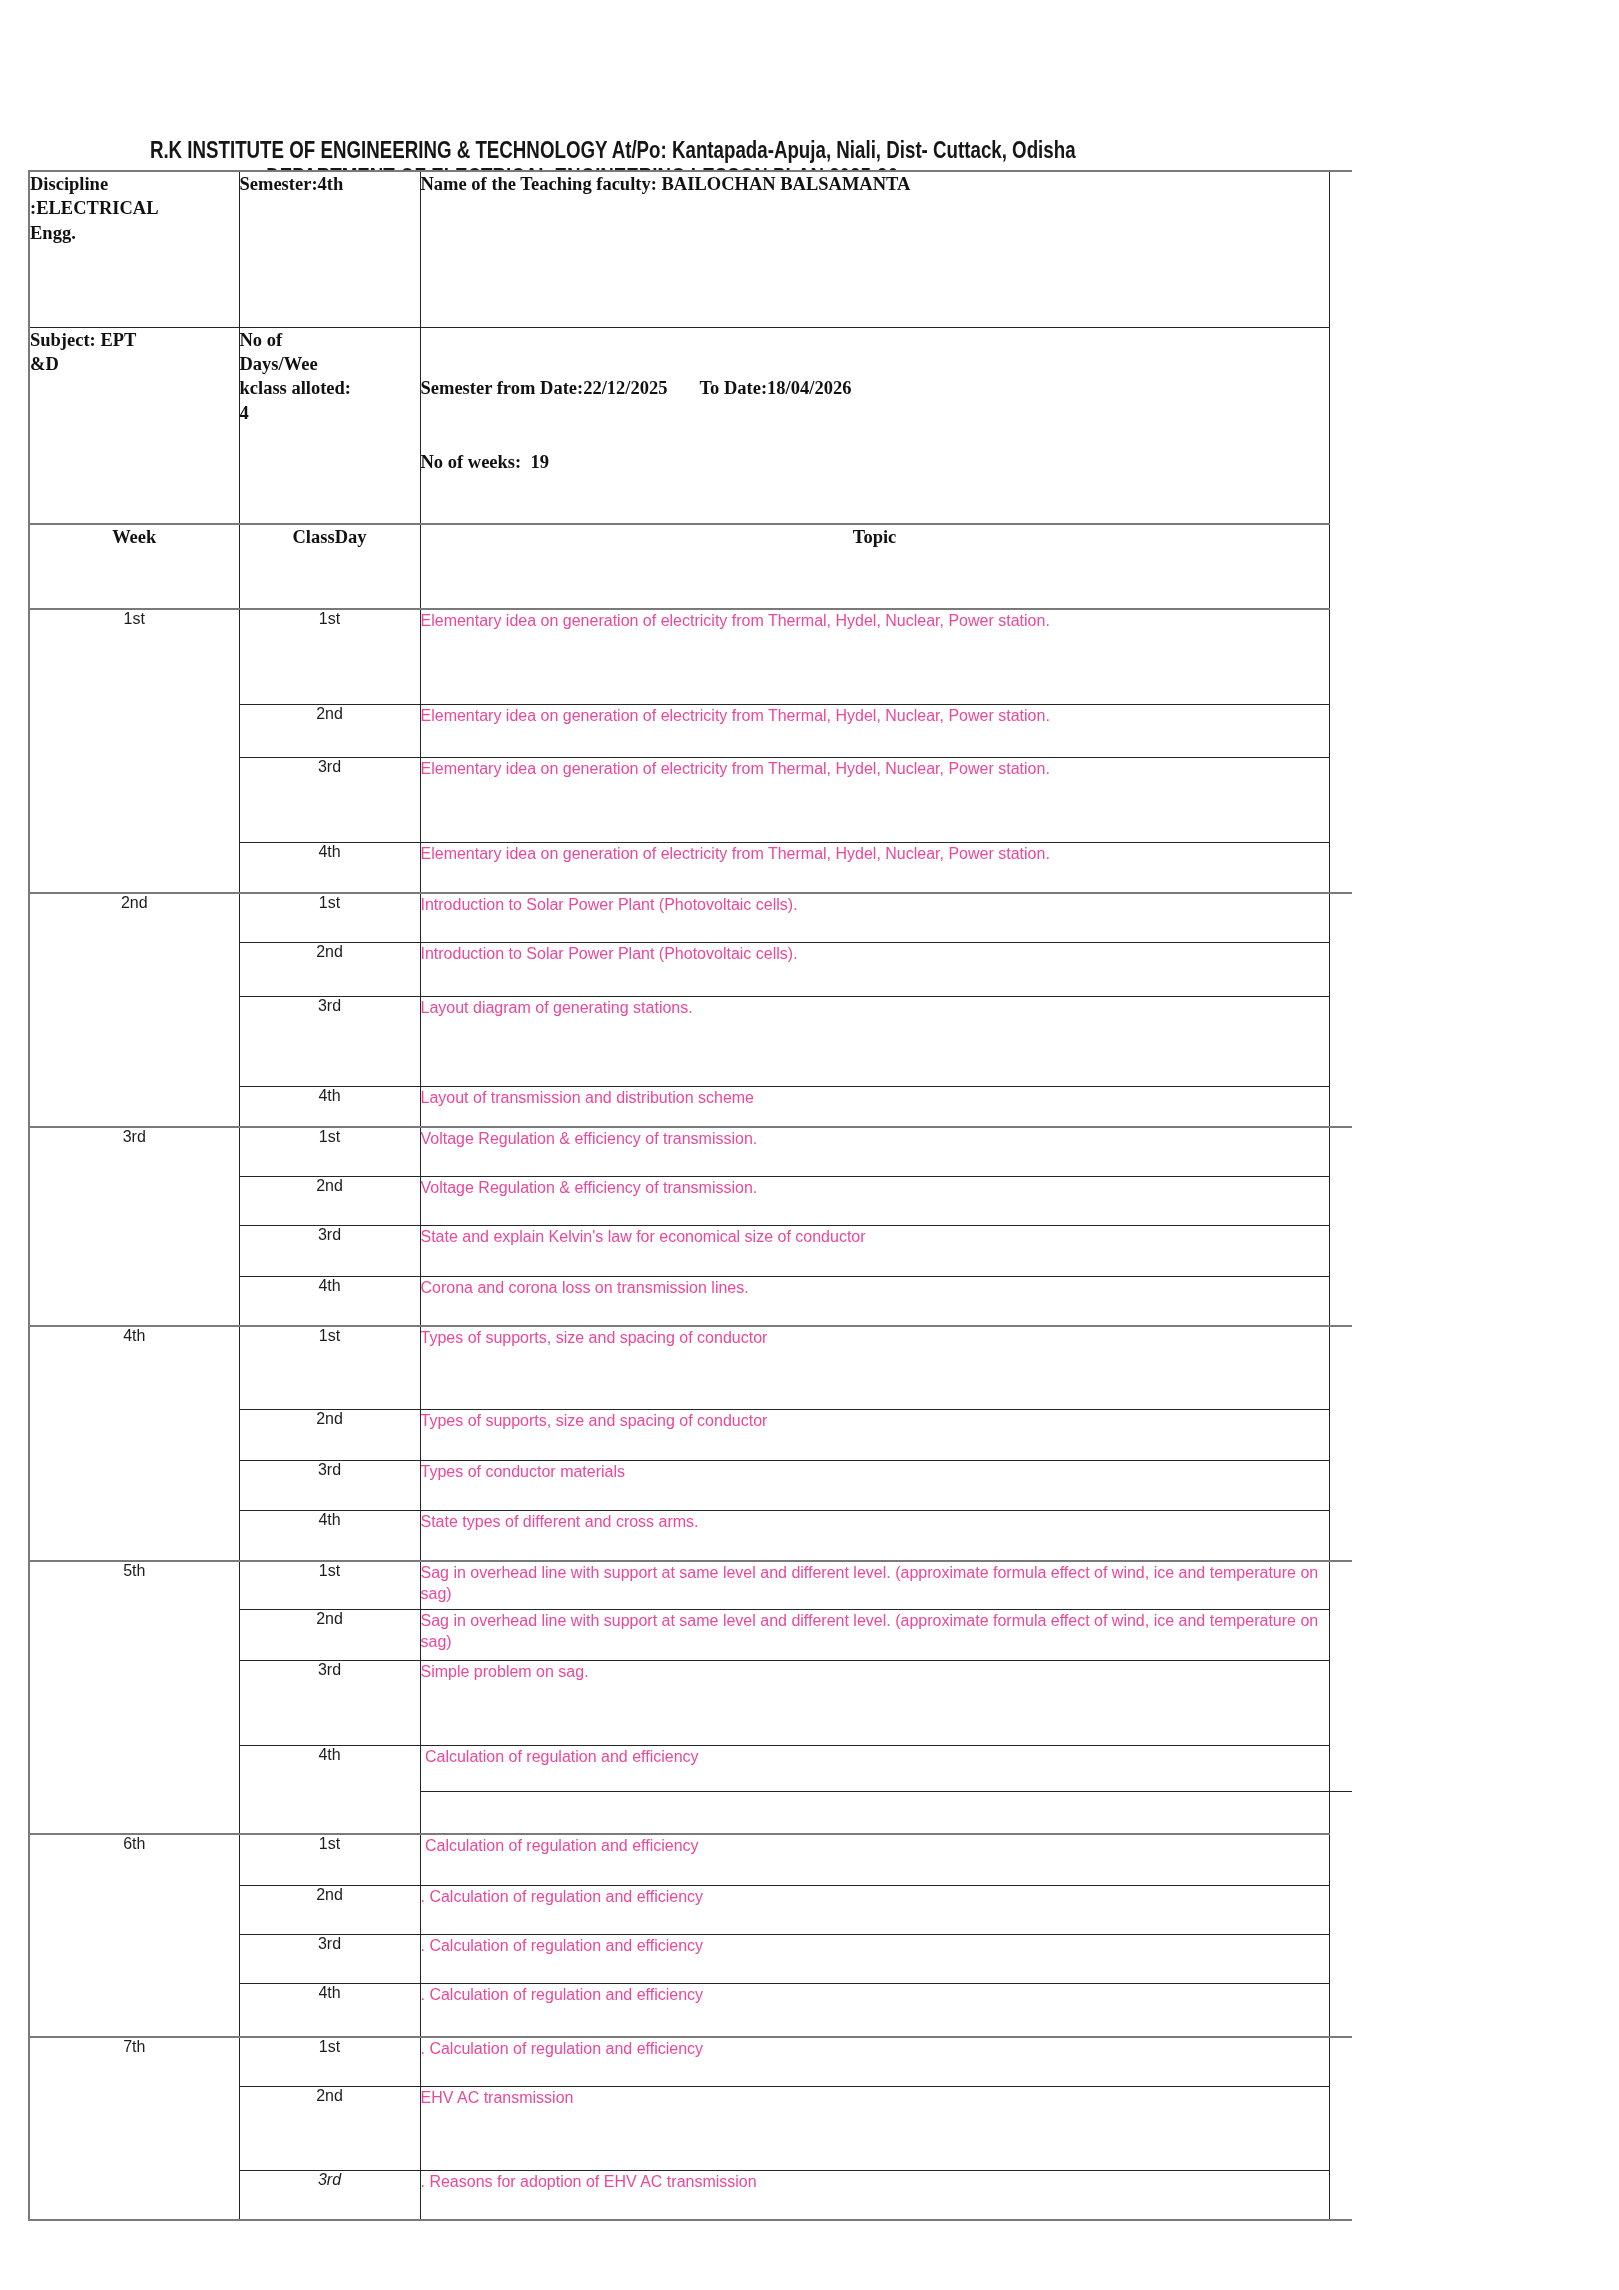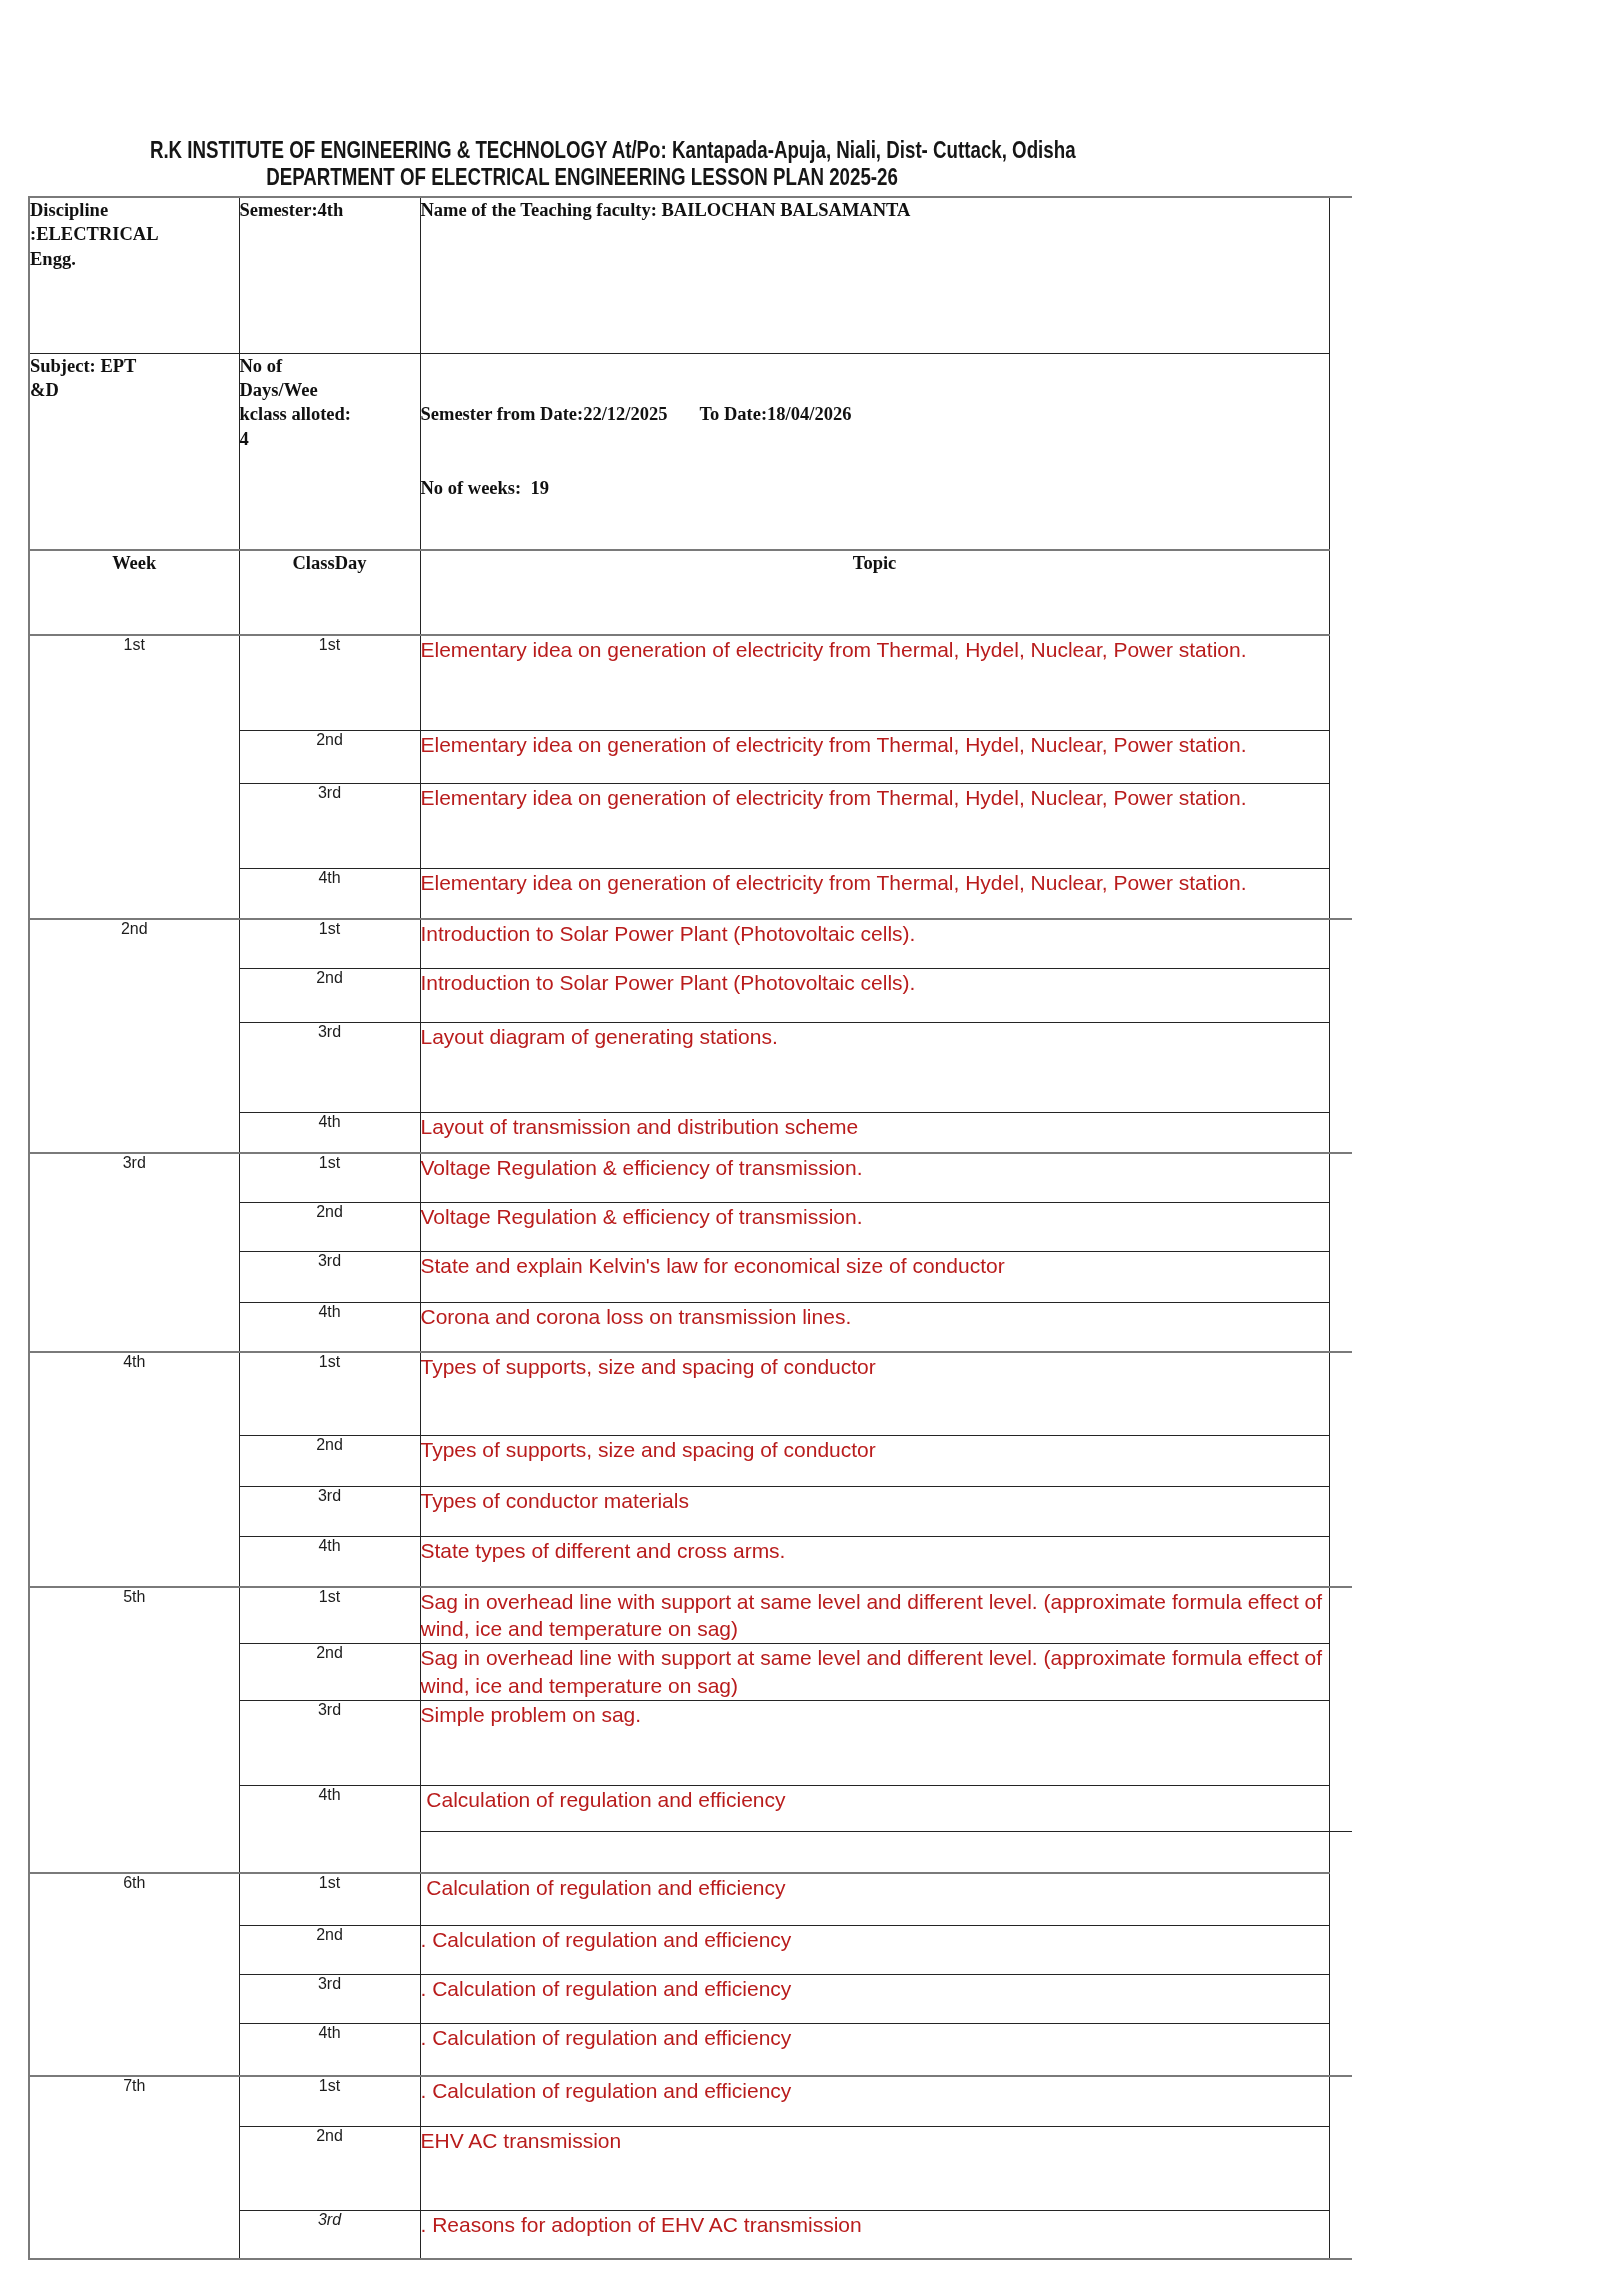--- a/index.html
+++ b/index.html
@@ -4,40 +4,40 @@
 <style>
   html,body{margin:0;padding:0;background:#ffffff;}
   #page{position:relative;width:1352px;height:2291px;background:#ffffff;overflow:hidden;
         font-family:"Liberation Sans",sans-serif;color:#111;}
   
   #titleblock{position:absolute;left:28px;top:136px;width:1108px;text-align:center;
               font-family:"Liberation Sans",sans-serif;font-weight:bold;font-size:24px;
               line-height:27px;color:#161616;transform:scaleX(0.78);transform-origin:50% 0;
               white-space:nowrap;}
   
-  table.plan{position:absolute;left:28px;top:196px;width:1574px;border-collapse:collapse;
+  table.plan{position:absolute;left:28px;top:170px;width:1574px;border-collapse:collapse;
              table-layout:fixed;border:2.8px solid #7a7a7a;}
   table.plan td{border:1.4px solid #242424;vertical-align:top;overflow:hidden;
                 padding:0;background:#fff;}
   tr.wk > td{border-top:2.8px solid #7a7a7a;}
   
   .hdr{font-family:"Liberation Serif",serif;font-weight:bold;font-size:18.5px;line-height:1.32;
        padding:7.4px 7.4px 0 11px;white-space:pre-wrap;}
   .hdr.center{text-align:center;padding-left:3.7px;padding-right:3.7px;}
   .fac{padding-top:18.5px;}
   .r2cell{padding-top:3.7px;}
   .datecell{padding-top:3.7px;}
   .dateline span{display:inline-block;}
   .date-to{margin-left:32px;}
   
   .weeklbl{font-size:16px;text-align:center;vertical-align:top;color:#1c1c1c;}
   .daylbl{font-size:16px;text-align:center;vertical-align:middle;color:#1c1c1c;}
   .daylbl.italic{font-style:italic;}
-  .topic{font-size:21px;line-height:1.32;padding:3.7px 11px 0 11px;white-space:pre-wrap;
-         color:#b91c1c;}
+  .topic{font-size:16px;line-height:1.32;padding:3.7px 11px 0 11px;white-space:pre-wrap;
+         color:#ec4899;}
   .statuscell{text-align:center;font-weight:bold;font-size:16.6px;color:#141414;font-family:Liberation Mono, monospace;}
   .statuscell .lbl{display:block;padding-top:116px;}
   
   .pt78{padding-top:72px;} .pt58{padding-top:54px;} .pt36{padding-top:33px;}
   .pt26{padding-top:24px;} .pt18{padding-top:16.6px;} .pt28{padding-top:26px;} .pt2{padding-top:1.8px;}
 </style>
 </head>
 <body>
 
 <div id="page">

